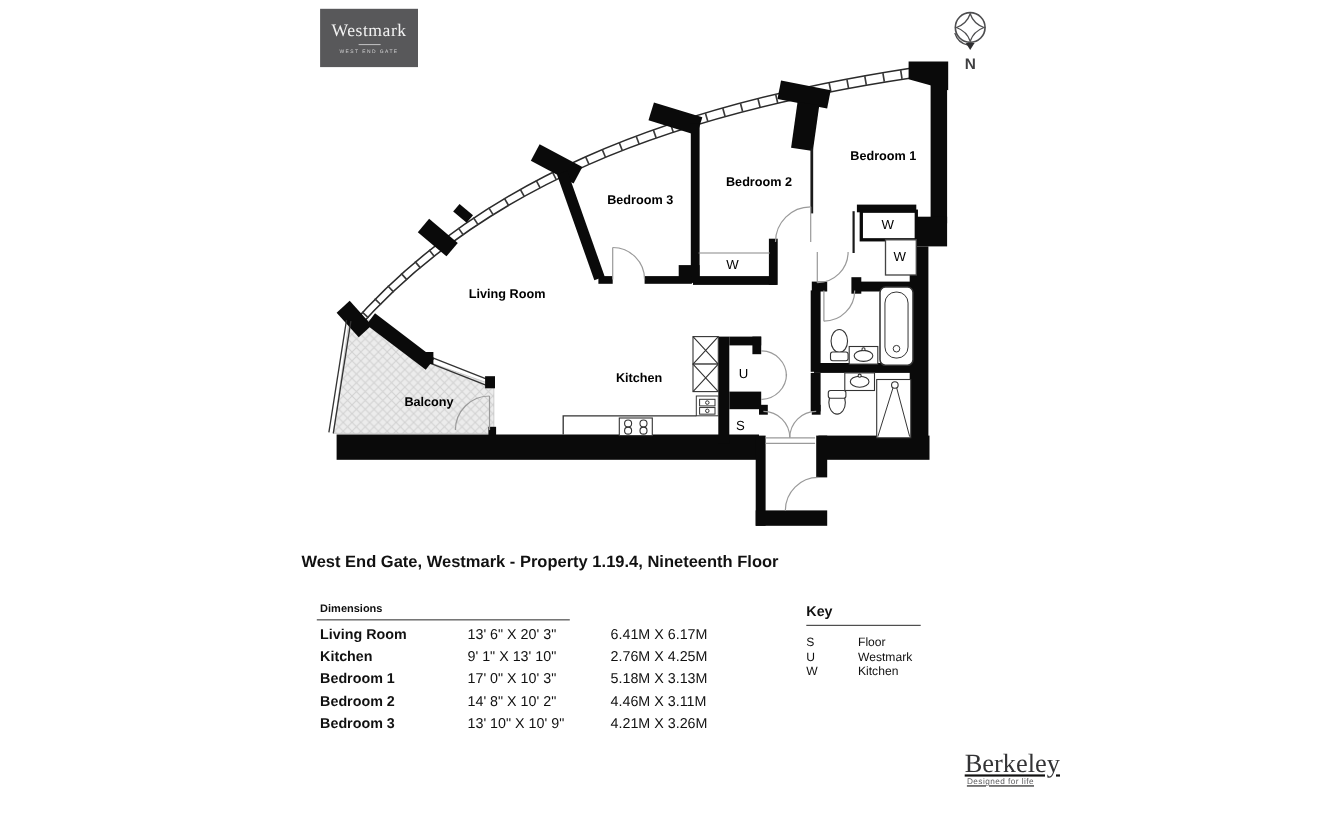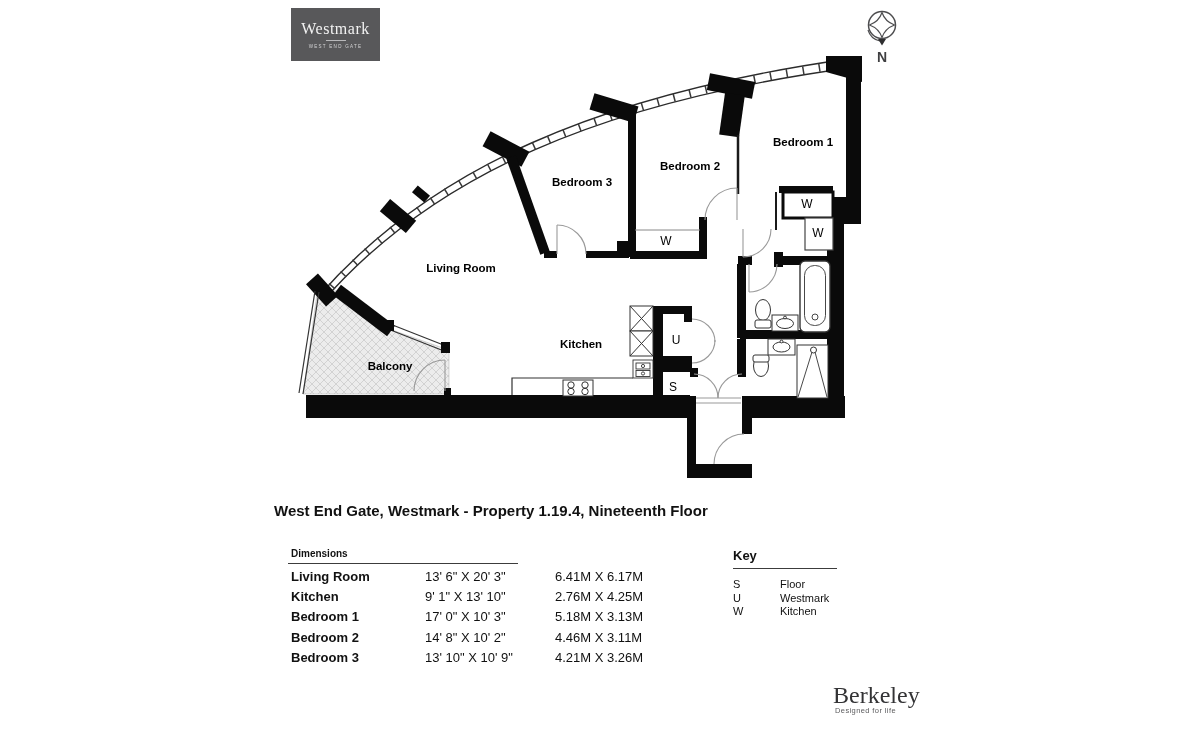--- a/index.html
+++ b/index.html
@@ -38,21 +38,21 @@
   .dim-row .c3{flex:1;}
 
   
   #key{left:733px;top:548px;width:120px;}
   #key .hd{font-size:13px;font-weight:bold;}
   #key .rule{border-top:1.3px solid #3c3c3c;margin:5px 0 9px 0;width:104px;}
   .key-row{display:flex;line-height:13.6px;font-size:11px;}
   .key-row .kc{width:47px;}
 
   
-  #berkeley{left:833px;top:683px;}
+  #berkeley{left:877px;top:683px;text-decoration:underline;}
   #berkeley .b-name{font-family:"Liberation Serif",serif;font-size:24px;color:#333335;line-height:24px;}
   #berkeley .b-tag{font-size:7.5px;color:#5c5c5e;letter-spacing:.4px;margin-top:-1px;padding-left:2px;}
 </style>
 </head>
 <body>
 
 <div id="westmark-logo" class="abs">
   <div class="wm-name">Westmark</div>
   <div class="wm-rule"></div>
   <div class="wm-sub">WEST END GATE</div>

